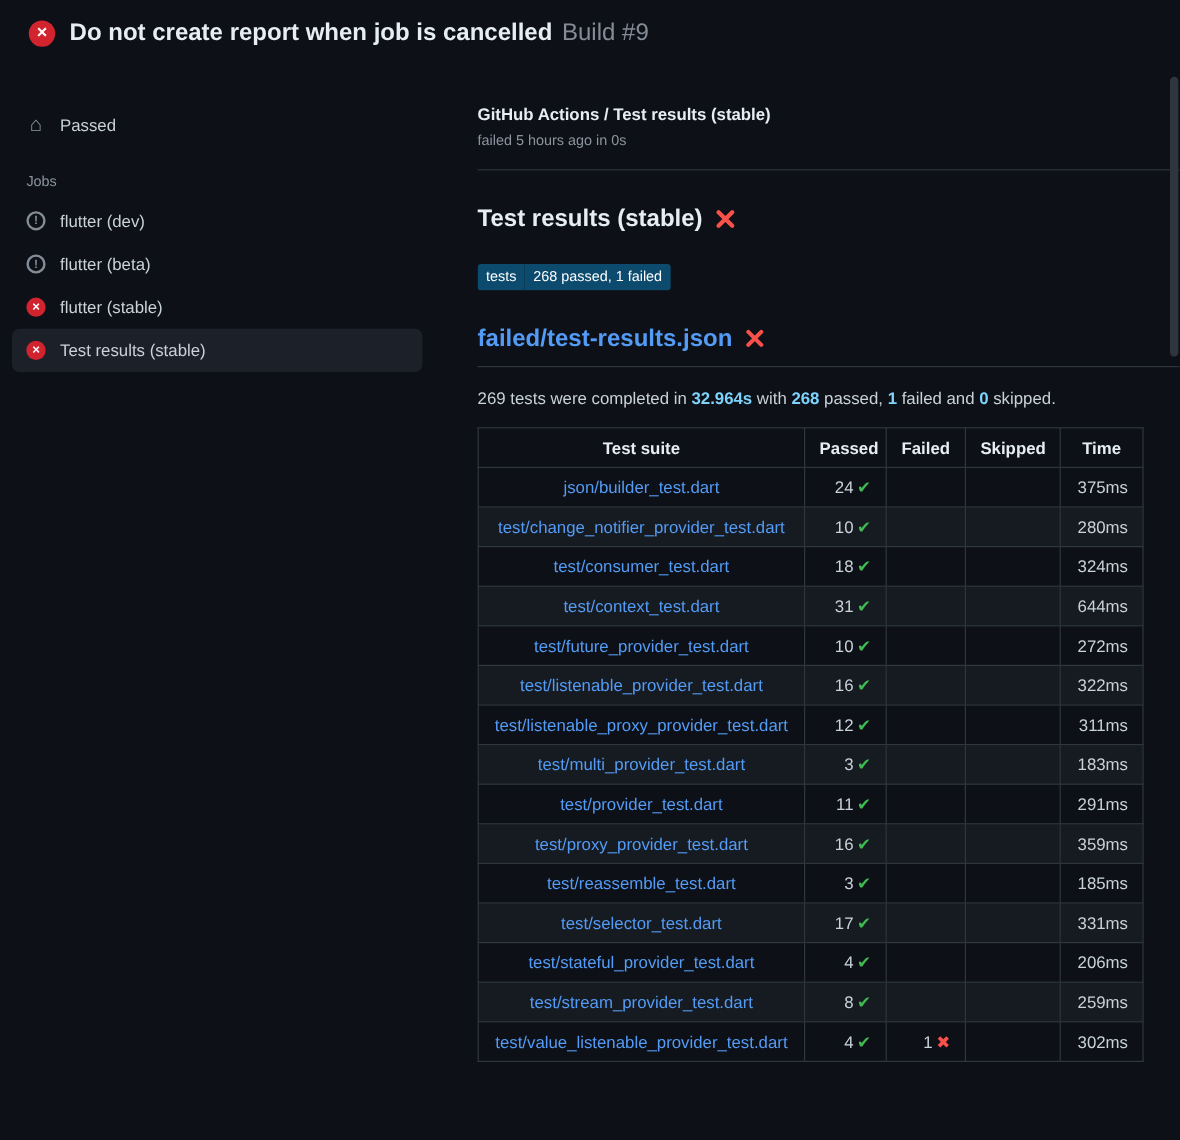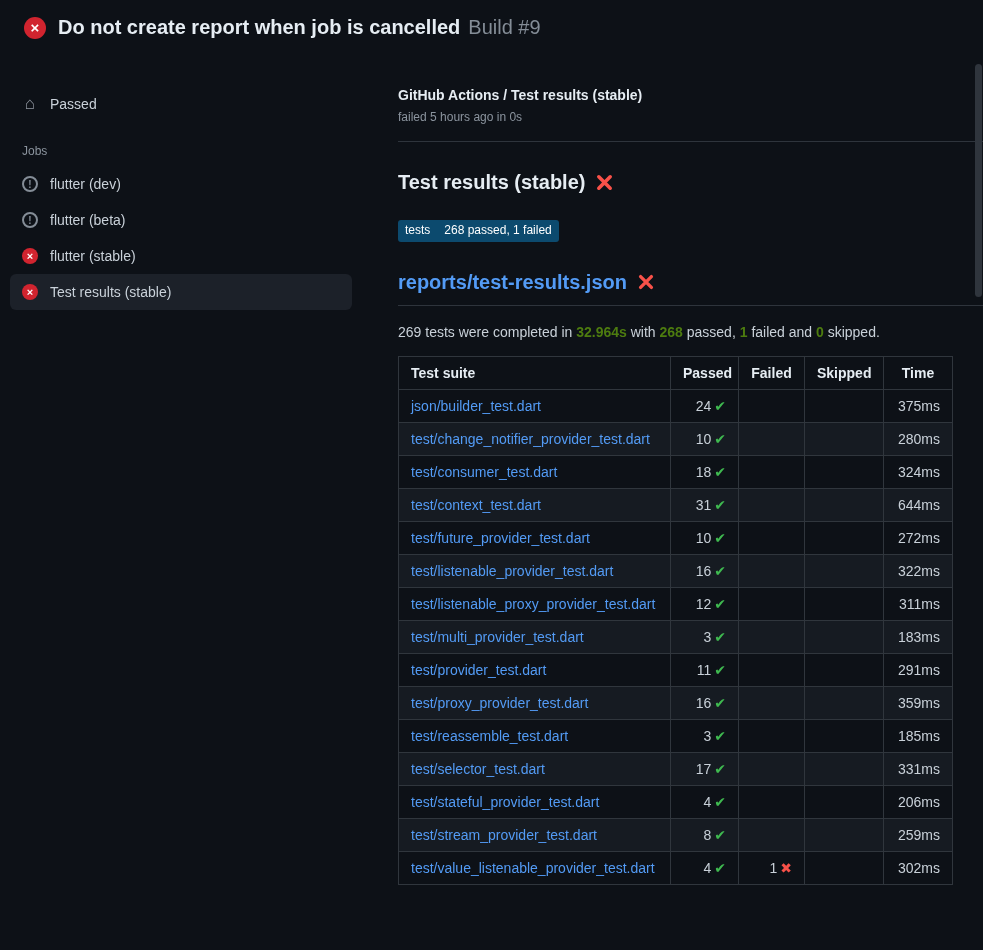--- a/index.html
+++ b/index.html
@@ -58,29 +58,29 @@
   .badge-label { background:#0c4a6e; color:#fff; padding:3px 7px 4px; }
   .badge-value { background:#0c4a6e; color:#fff; padding:3px 7px 4px; }
 
   .report-row {
     display:flex; align-items:center; gap:10px;
     margin-top:26px; padding-bottom:9px; border-bottom:1px solid #2e343c;
   }
   .report-link { font-size:20px; font-weight:bold; color:#539bf5; text-decoration:none; line-height:28px; }
 
   .summary-line { margin-top:16px; line-height:20px; }
-  .summary-line strong { color:#4d7c0f; }
+  .summary-line strong { color:#7dd3fc; }
 
   
   table.results { border-collapse:collapse; table-layout:fixed; width:554px; margin-top:14px; }
   .results th, .results td { border:1px solid #30363d; padding:6px 12px; line-height:20px; font-size:14px; overflow:hidden; white-space:nowrap; }
   .results th { color:#e6edf3; font-weight:bold; }
   .results th.num { text-align:center; }
   .results td.num { text-align:right; }
-  .results th.suite, .results td.suite { text-align:left; }
+  .results th.suite, .results td.suite { text-align:center; }
   .results td.time { text-align:right; }
   .results tbody tr:nth-child(even) { background:#161b22; }
   a.suite-link { color:#539bf5; text-decoration:none; }
   .check { color:#3fb950; margin-left:3px; }
   .cross { color:#f85149; margin-left:3px; }
 
   .scroll-thumb {
     position:absolute; top:64px; right:1px; width:7px; height:233px;
     background:#2f353d; border-radius:4px;
   }
@@ -135,21 +135,21 @@
     </div>
 
     <div class="badge-row">
       <span class="badge">
         <span class="badge-label">tests</span>
         <span class="badge-value">268 passed, 1 failed</span>
       </span>
     </div>
 
     <div class="report-row">
-      <a href="#" class="report-link">reports/test-results.json</a>
+      <a href="#" class="report-link">failed/test-results.json</a>
       <svg class="x-svg" width="18" height="18" viewBox="0 0 16 16">
         <path d="M3.2 3.2 L12.8 12.8 M12.8 3.2 L3.2 12.8" stroke="#f85149" stroke-width="3" stroke-linecap="round" fill="none"></path>
       </svg>
     </div>
 
     <p class="summary-line"><span>269 tests were completed in </span><strong>32.964s</strong><span> with </span><strong>268</strong><span> passed, </span><strong>1</strong><span> failed and </span><strong>0</strong><span> skipped.</span></p>
 
     <table class="results">
       <colgroup>
         <col style="width:272px">

